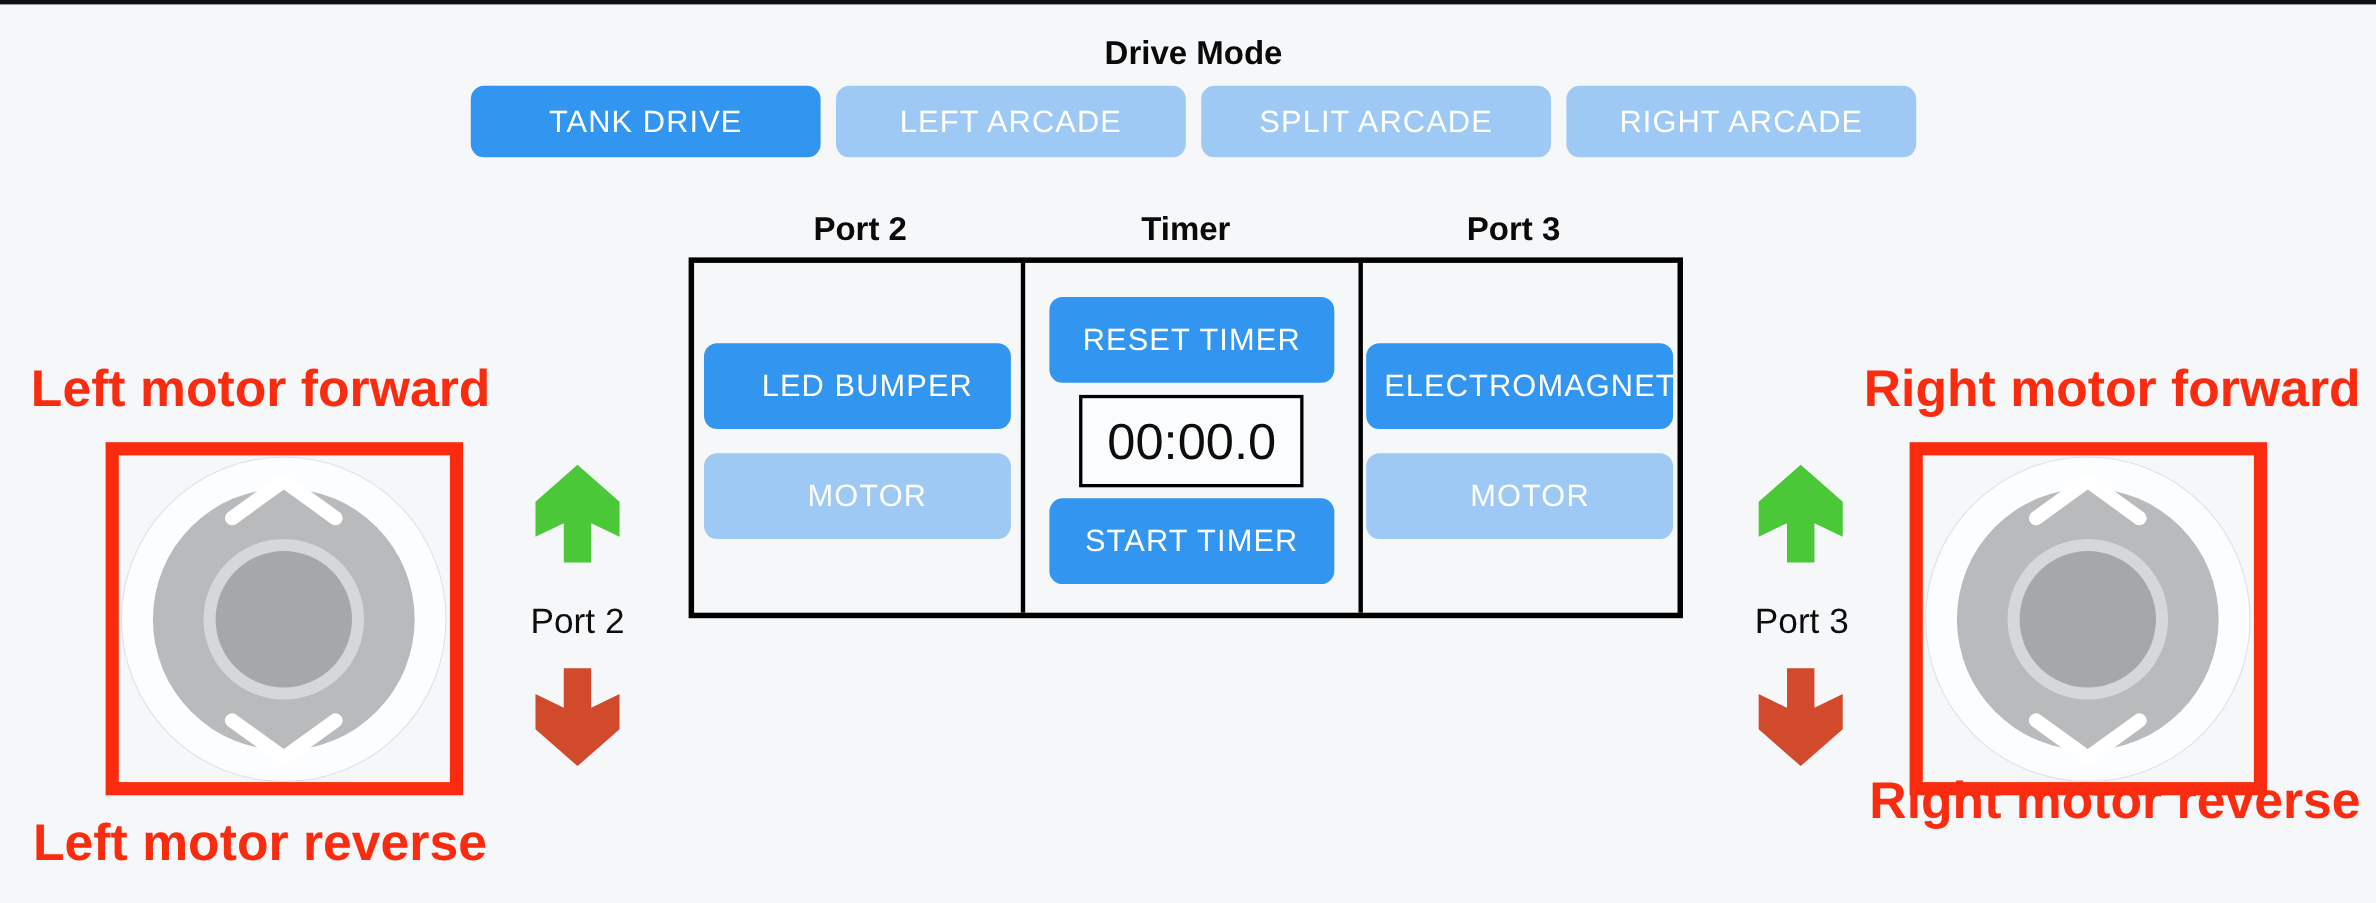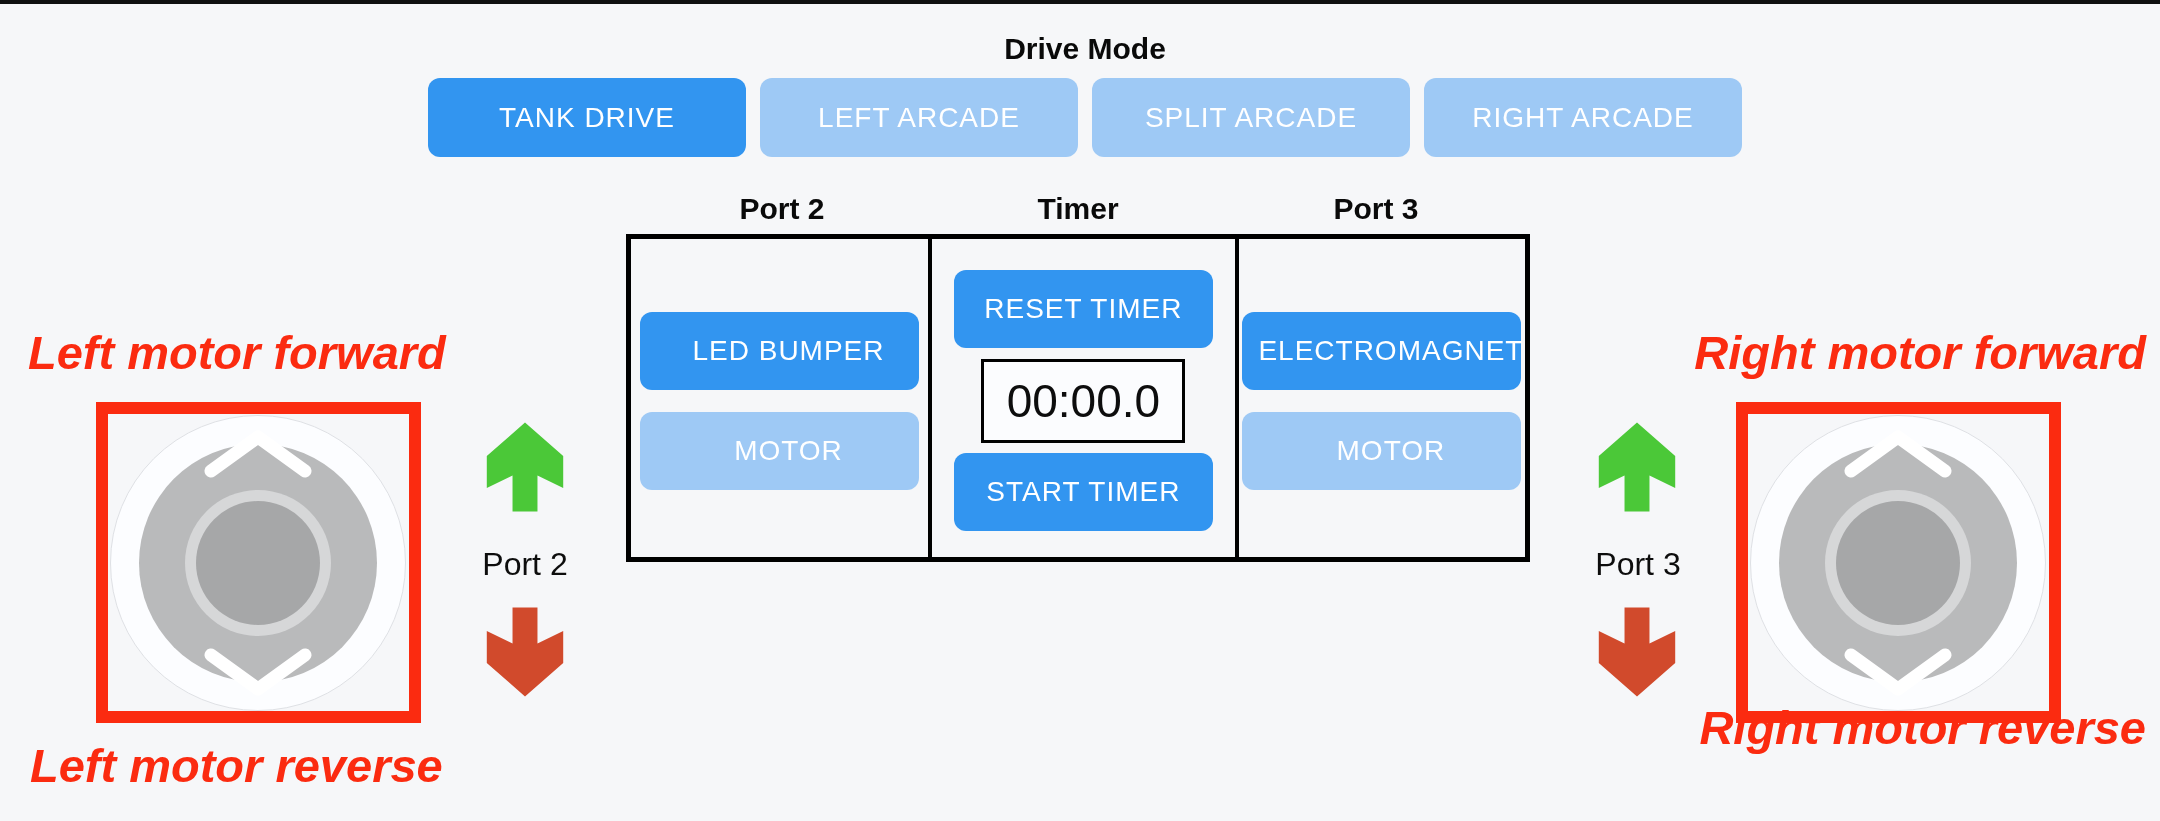--- a/index.html
+++ b/index.html
@@ -25,21 +25,21 @@
     display:flex;gap:14px;
   }
   .btn{
     display:flex;align-items:center;justify-content:center;
     color:#ffffff;border:none;border-radius:12px;
     font-size:28px;letter-spacing:1px;cursor:pointer;
     font-family:inherit;box-sizing:border-box;
   }
   .btn.active{background:var(--accent-blue,#3295f0);}
   .btn.inactive{background:var(--light-blue,#9ec9f5);}
-  .drive-row .btn{flex:1;height:79px;}
+  .drive-row .btn{flex:1;height:65px;}
 
   
   .col-header{
     position:absolute;top:192px;transform:translateX(-50%);
     font-size:30px;font-weight:bold;color:var(--text-dark,#0a0a0a);white-space:nowrap;
   }
   .hdr-port2{left:782px;}
   .hdr-timer{left:1078px;}
   .hdr-port3{left:1376px;}
 
@@ -58,21 +58,21 @@
   .timer-box{
     width:204px;height:84px;box-sizing:border-box;margin:11px auto 10px auto;
     border:3px solid var(--panel-border,#000);background:#fbfcfe;
     display:flex;align-items:center;justify-content:center;
     font-size:46px;color:#0d0d0d;
   }
 
   
   .red-label{
     position:absolute;color:var(--annotation-red,#fb2b10);
-    font-weight:bold;font-size:47px;line-height:50px;white-space:nowrap;font-style:italic;
+    font-weight:bold;font-size:47px;line-height:50px;white-space:nowrap;
   }
   .lbl-left-fwd{left:28px;top:328px;}
   .lbl-left-rev{left:30px;top:741px;}
   .lbl-right-fwd{right:14px;top:328px;text-align:right;}
   .lbl-right-rev{right:14px;top:703px;text-align:center;margin-left:24px;}
 
   .square{
     position:absolute;width:325px;height:321px;box-sizing:border-box;
     border:12px solid var(--annotation-red,#fb2b10);
   }

